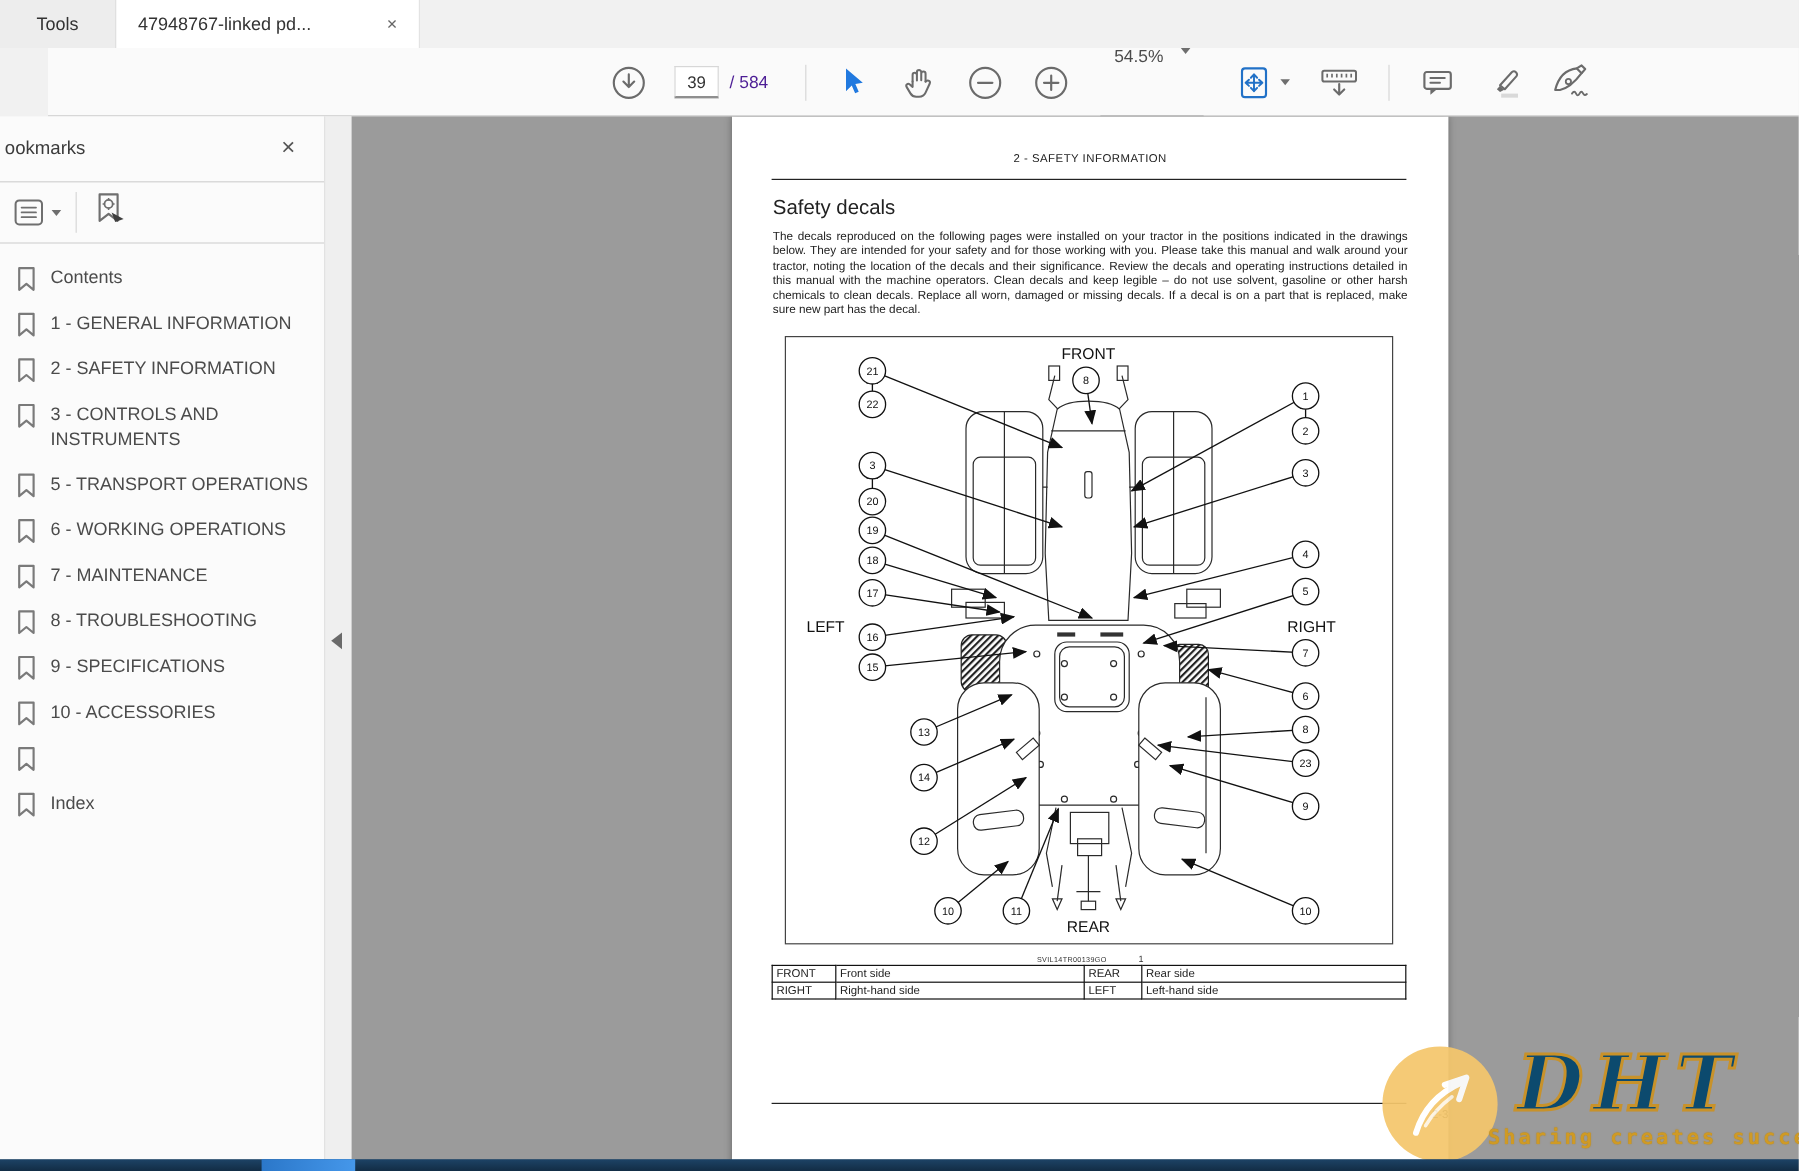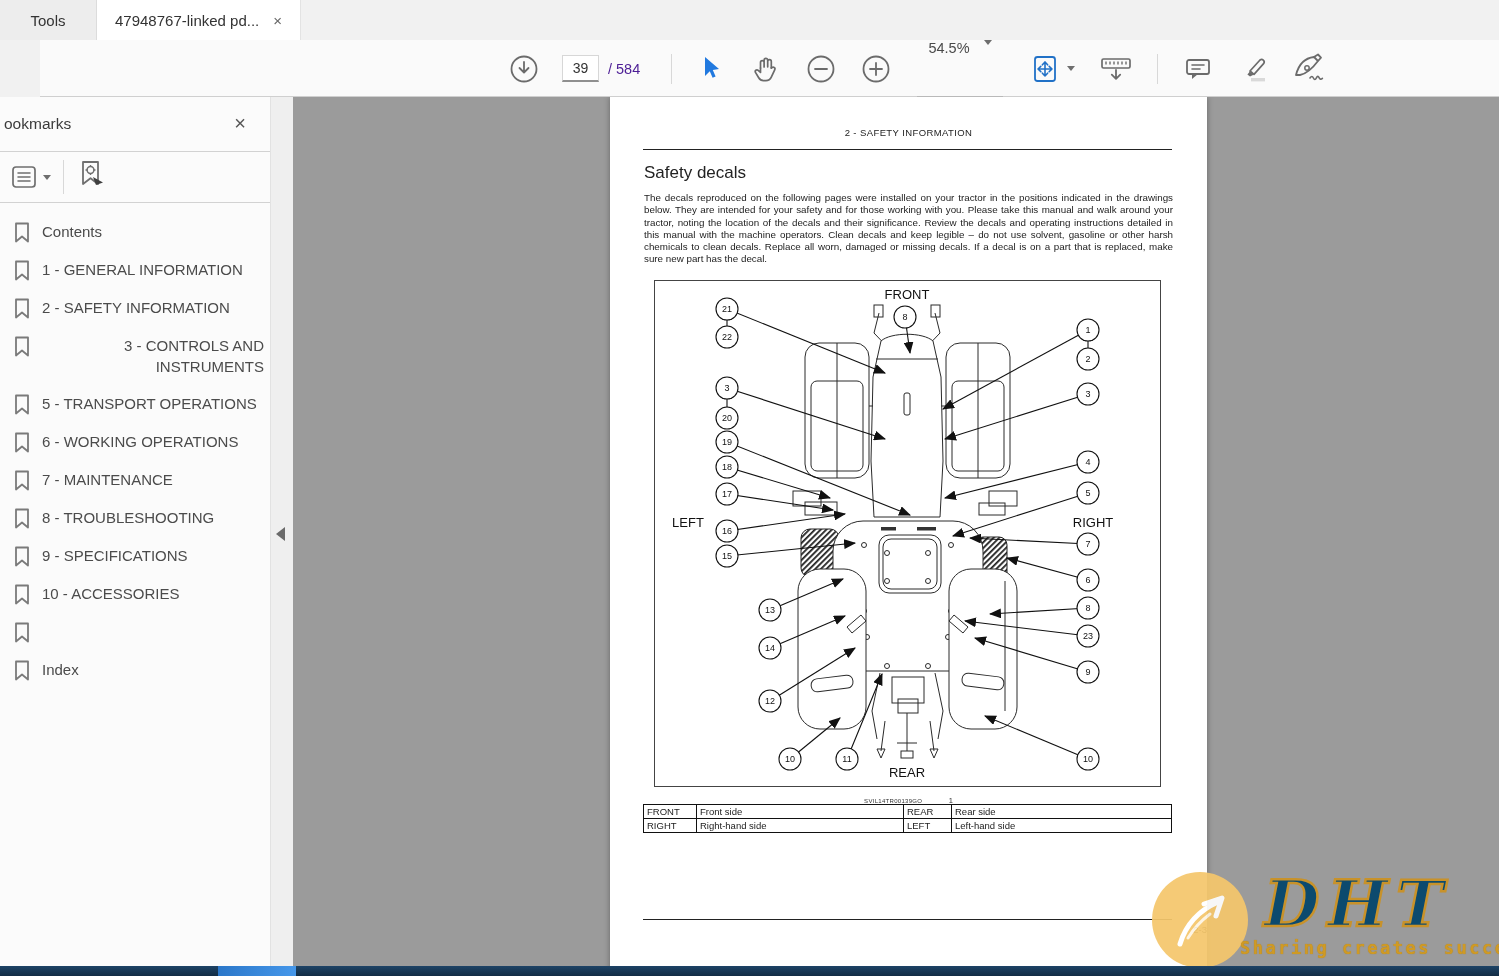--- a/index.html
+++ b/index.html
@@ -3,21 +3,21 @@
 <meta charset="utf-8">
 <style>
   * { margin:0; padding:0; box-sizing:border-box; }
   html,body { width:1499px; height:976px; overflow:hidden; font-family:"Liberation Sans", sans-serif; }
   .app { position:relative; width:1499px; height:976px; background:#f1f1f1; }
 
   
   .tabbar { position:absolute; left:0; top:0; width:100%; height:40px; background:#f1f1f1; display:flex; }
   .tab { height:40px; display:flex; align-items:center; padding:0 18px; font-size:15px; color:#333; cursor:pointer; }
   .tab-tools { width:97px; background:#ededed; border-right:1px solid #dcdcdc; justify-content:center; }
-  .tab-doc { width:204px; background:#ffffff; justify-content:space-between; border-right:1px solid #e3e3e3; }
+  .tab-doc { width:253px; background:#ffffff; justify-content:space-between; border-right:1px solid #e3e3e3; }
   .tab-close { color:#666; font-size:15px; margin-left:10px; cursor:pointer; line-height:1; }
 
   
   .toolbar { position:absolute; left:0; top:40px; width:100%; height:57px; background:#fafafa; border-bottom:1px solid #cfcfcf;margin-left:40px; }
   .tb { position:absolute; top:0; height:57px; display:flex; align-items:center; justify-content:center; color:#6b6b6b; }
   .tb svg { display:block; }
   .tb-sep { position:absolute; top:14px; width:1px; height:30px; background:#d8d8d8; }
   .page-input { position:absolute; left:522px; top:57px; width:37px; height:27px; text-align:center; font-size:14px; color:#333;
       background:#fff; border:1px solid #d7d7d7; border-bottom:2px solid #8f8f8f; font-family:"Liberation Sans",sans-serif; }
   .page-total { position:absolute; left:568px; top:0; height:57px; display:flex; align-items:center; font-size:14.5px; color:#4c1d95; }
@@ -31,21 +31,21 @@
 
   .sidebar { position:relative; width:270px; height:100%; background:#fbfbfb; flex:none; }
   .sb-header { position:relative; height:55px; display:flex; align-items:center; border-bottom:1px solid #d2d2d2; }
   .sb-title { font-size:15.5px; color:#3b3b3b; margin-left:4px; }
   .sb-close { position:absolute; right:24px; top:16px; font-size:20px; color:#555; cursor:pointer; line-height:1; }
   .sb-tools { position:relative; height:51px; display:flex; align-items:center; border-bottom:1px solid #d2d2d2; padding-left:10px; }
   .sb-tools .vsep { width:1px; height:34px; background:#d8d8d8; margin:0 12px; }
   .sb-list { padding:18px 6px 0 14px; display:flex; flex-direction:column; gap:16px; }
   .bm-item { display:flex; gap:12px; cursor:pointer; }
   .bm-item svg { flex:none; margin-top:1px; }
-  .bm-label { font-size:15px; line-height:21px; color:#4b4b4b;text-align:right; }
+  .bm-label { font-size:15px; line-height:21px; color:#4b4b4b; }
 
   .collapse-strip { width:23px; height:100%; background:#efefef; border-left:1px solid #e2e2e2; flex:none; position:relative; cursor:pointer; }
   .collapse-arrow { position:absolute; left:5px; top:430px; width:0; height:0; border-top:7px solid transparent; border-bottom:7px solid transparent; border-right:9px solid #6a6a6a; }
 
   .canvas { position:relative; flex:1; height:100%; background:#9b9b9b; overflow:hidden; }
 
   
   .pdf-page { position:absolute; left:317px; top:0; width:597px; height:879px; background:#ffffff; box-shadow:0 0 6px rgba(0,0,0,.35); color:#1a1a1a; }
   .p-header { position:absolute; top:30px; left:0; width:100%; text-align:center; font-size:9.5px; letter-spacing:.4px; color:#222; }
   .p-rule-top { position:absolute; top:52px; left:33px; width:529px; height:0; border-top:1.5px solid #222; }

